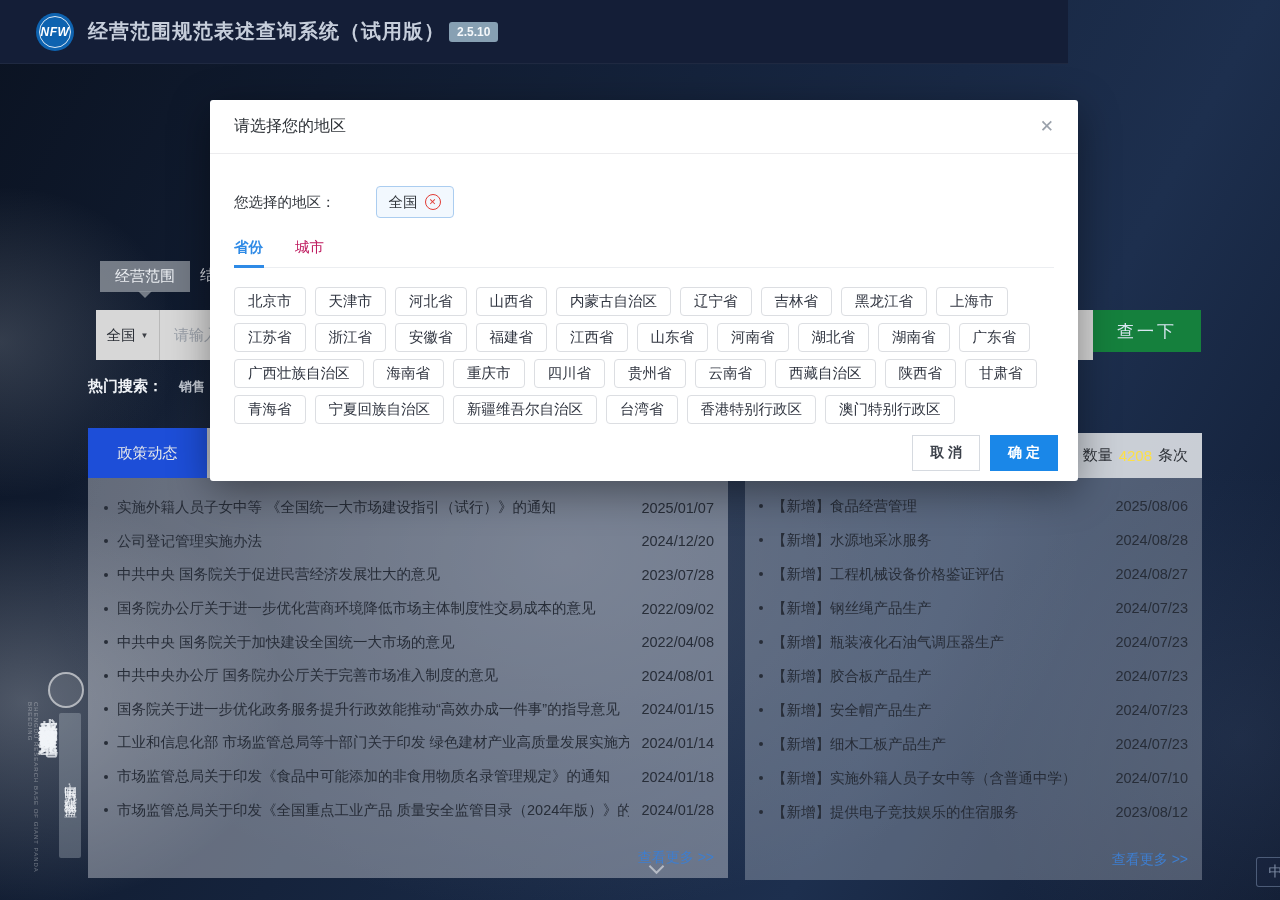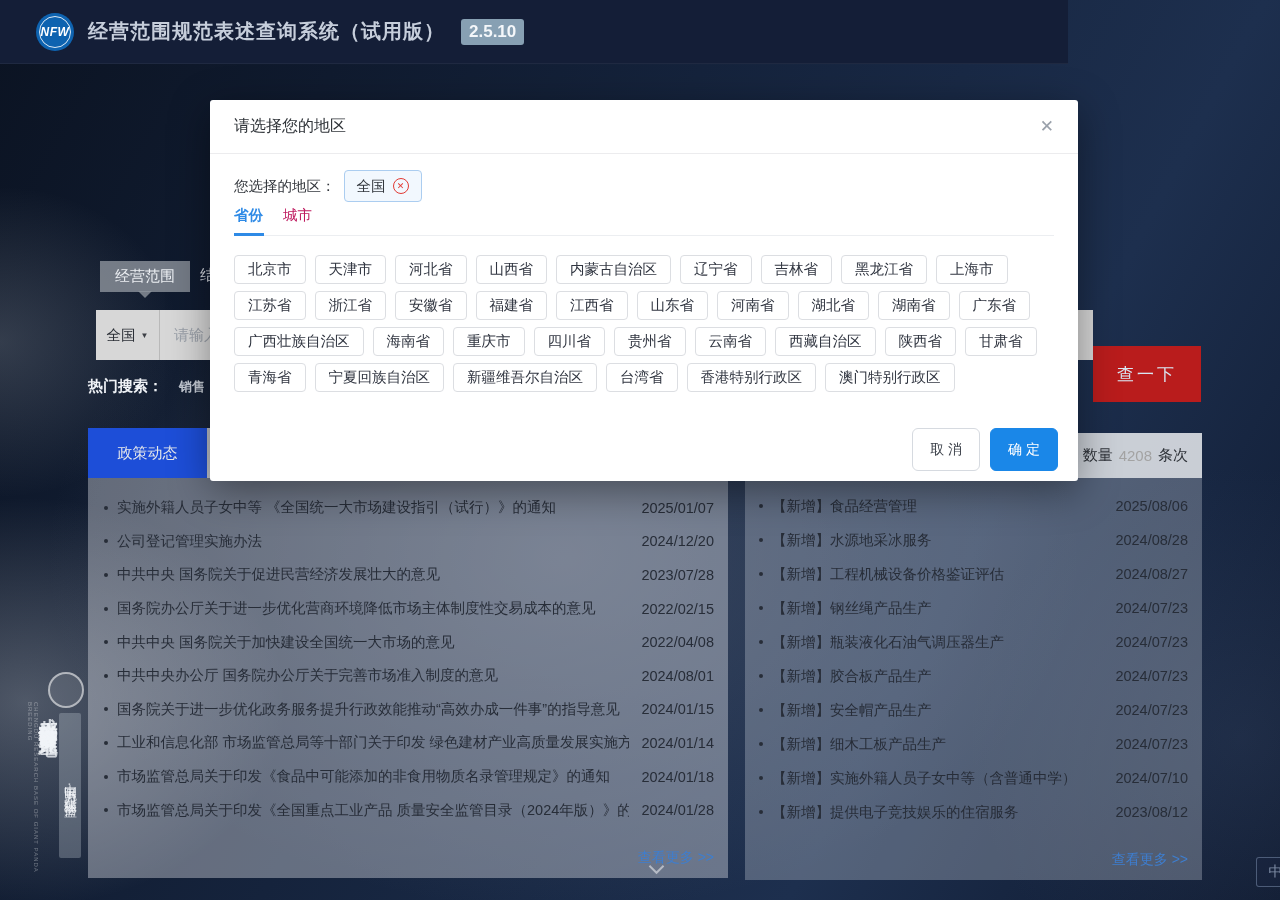--- a/index.html
+++ b/index.html
@@ -17,39 +17,39 @@
 
   
   .navbar{position:absolute;top:0;left:0;width:1068px;height:64px;background:#141e37;
           border-bottom:1px solid rgba(255,255,255,0.05);display:flex;align-items:center;
           padding-left:36px;box-sizing:border-box;z-index:3;}
   .logo{width:38px;height:38px;border-radius:50%;background:#0e63b0;position:relative;flex:none;
         display:flex;align-items:center;justify-content:center;}
   .logo::before{content:"";position:absolute;inset:3px;border:1.5px solid rgba(255,255,255,0.85);border-radius:50%;}
   .logo span{font-style:italic;font-weight:bold;font-size:12px;color:#fff;letter-spacing:0.5px;}
   .app-title{margin-left:14px;font-size:20px;color:#c6cedb;font-weight:600;letter-spacing:1px;}
-  .version{margin-left:16px;background:#87a0b3;color:#f4f7fa;font-size:17px;padding:3px 8px;
+  .version{margin-left:4px;background:#87a0b3;color:#f4f7fa;font-size:12px;padding:3px 8px;
            border-radius:3px;font-weight:600;}
 
   
   .hero-tab{position:absolute;left:100px;top:261px;height:31px;padding:0 15px;z-index:2;
             background:rgba(141,147,156,0.80);color:#eceff3;font-size:15px;
             display:flex;align-items:center;cursor:pointer;justify-content:flex-end;}
   .hero-tab::after{content:"";position:absolute;left:50%;bottom:-13px;margin-left:-7px;
             border:7px solid transparent;border-top-color:rgba(141,147,156,0.80);}
   .hero-tab2{position:absolute;left:200px;top:266px;color:#d3d7de;font-size:15px;z-index:2;cursor:pointer;}
   .searchbar{position:absolute;left:96px;top:310px;width:997px;height:50px;background:#d7d7d7;
              display:flex;z-index:2;}
   .region-dd{width:63px;display:flex;align-items:center;justify-content:center;gap:5px;
              font-size:14.5px;color:#2b2f36;border-right:1px solid #b9b9b9;cursor:pointer;flex:none;}
   .caret{font-size:8px;color:#3c3f45;}
   .search-input{flex:1;display:flex;align-items:center;padding-left:14px;font-size:15px;color:#999fa8;}
-  .search-btn{position:absolute;left:1093px;top:310px;width:108px;height:56px;background:#b91c1c;
+  .search-btn{position:absolute;left:1093px;top:310px;width:108px;height:42px;background:#15803d;
               color:#d9e6f2;font-size:17px;letter-spacing:3px;display:flex;align-items:center;
-              justify-content:center;z-index:2;cursor:pointer;margin-top:36px;}
+              justify-content:center;z-index:2;cursor:pointer;}
   .hotsearch{position:absolute;left:88px;top:377px;display:flex;align-items:baseline;gap:16px;z-index:2;}
   .hs-label{font-size:15px;font-weight:bold;color:#f0f3f7;}
   .hs-terms{display:flex;gap:15px;font-weight:bold;}
   .hs-term{font-size:13px;color:#c6ccd5;cursor:pointer;text-decoration:none;}
 
   
   .wm-logo{position:absolute;left:48px;top:672px;width:32px;height:32px;border-radius:50%;
            border:2px solid rgba(255,255,255,0.55);background:rgba(255,255,255,0.10);z-index:1;}
   .wm-en{position:absolute;left:27px;top:702px;height:180px;writing-mode:vertical-rl;font-size:6px;
          letter-spacing:1px;color:rgba(255,255,255,0.35);z-index:1;overflow:hidden;}
@@ -75,47 +75,47 @@
   .more{position:absolute;right:14px;bottom:11px;color:#3e7ecf;font-size:14px;cursor:pointer;text-decoration:none;}
   .chev{position:absolute;right:66px;bottom:6px;width:9px;height:9px;
         border-right:2px solid rgba(255,255,255,0.5);border-bottom:2px solid rgba(255,255,255,0.5);
         transform:rotate(45deg);}
 
   
   .panel-right{position:absolute;left:745px;top:433px;width:457px;height:447px;
                background:rgba(212,218,228,0.30);z-index:2;box-sizing:border-box;}
   .pr-header{height:45px;background:rgba(236,238,241,0.78);display:flex;align-items:center;
              justify-content:flex-end;padding-right:14px;font-size:15px;color:#2e3238;gap:6px;}
-  .pr-value{color:#a3a3a3;}
+  .pr-value{color:#fde047;}
   .panel-right .list{padding:11px 14px 0 14px;}
   .panel-right .row{height:34px;}
 
   
   .modal{position:absolute;left:210px;top:100px;width:868px;height:381px;background:#fff;
          border-radius:3px;box-shadow:0 10px 40px rgba(0,0,0,0.40);z-index:10;box-sizing:border-box;}
   .m-header{height:53px;border-bottom:1px solid #ececee;display:flex;align-items:center;padding:0 24px;}
   .m-title{font-size:16px;color:#2f3338;}
   .m-close{margin-left:auto;color:#9aa1ab;font-size:17px;cursor:pointer;line-height:1;}
   .m-body{padding:0 24px;}
-  .sel-row{margin-top:16px;display:flex;align-items:center;}
+  .sel-row{margin-top:32px;display:flex;align-items:center;gap:32px;}
   .sel-label{font-size:14.5px;color:#32363c;}
   .sel-chip{margin-left:8px;display:inline-flex;align-items:center;gap:7px;height:30px;padding:0 12px;
             background:#f2f8fe;border:1px solid #abcdf0;border-radius:4px;font-size:14.5px;color:#32363c;cursor:pointer;}
   .chip-x{width:14px;height:14px;border:1.5px solid #e23b35;border-radius:50%;color:#e23b35;
           font-size:9px;font-weight:bold;display:flex;align-items:center;justify-content:center;cursor:pointer;}
-  .m-tabs{margin-top:4px;border-bottom:1px solid #eceef1;display:flex;gap:20px;}
+  .m-tabs{margin-top:20px;border-bottom:1px solid #eceef1;display:flex;gap:32px;}
   .m-tab{font-size:14.5px;padding-bottom:10px;color:#be185d;position:relative;cursor:pointer;}
   .m-tab.active{color:#2e8ae6;font-weight:bold;}
   .m-tab.active::after{content:"";position:absolute;left:0;bottom:-1px;height:3px;width:30px;background:#2e8ae6;}
   .chips{margin-top:19px;display:flex;flex-wrap:wrap;gap:7px 9px;max-width:818px;}
   .chip{height:29px;display:inline-flex;align-items:center;padding:0 13px;border:1px solid #dcdee2;
         border-radius:4px;background:#fff;font-size:14.5px;color:#303540;cursor:pointer;font-family:inherit;}
   .m-footer{position:absolute;right:20px;bottom:10px;display:flex;gap:10px;}
-  .btn{height:43px;padding:0 17px;border-radius:6px;font-size:14px;display:flex;align-items:center;
-       cursor:pointer;font-family:inherit;}
+  .btn{height:36px;padding:0 17px;border-radius:0;font-size:14px;display:flex;align-items:center;
+       cursor:pointer;font-family:inherit;font-weight:bold;}
   .btn-cancel{background:#fff;border:1px solid #d6dae0;color:#3c414a;}
   .btn-confirm{background:#1a87e8;border:1px solid #1a87e8;color:#fff;}
 
   
   .float-btn{position:absolute;left:1256px;top:857px;width:57px;height:30px;border-radius:3px;
              border:1px solid rgba(120,140,170,0.55);color:rgba(155,170,195,0.80);font-size:14px;
              letter-spacing:2px;display:flex;align-items:center;justify-content:center;
              background:rgba(25,38,66,0.35);z-index:4;cursor:pointer;box-sizing:border-box;}
 </style>
 </head>
@@ -178,21 +178,21 @@
 
         <div class="row">
           <span class="dot"></span>
           <span class="rtext">中共中央 国务院关于促进民营经济发展壮大的意见</span>
           <span class="rdate">2023/07/28</span>
         </div>
 
         <div class="row">
           <span class="dot"></span>
           <span class="rtext">国务院办公厅关于进一步优化营商环境降低市场主体制度性交易成本的意见</span>
-          <span class="rdate">2022/02/15</span>
+          <span class="rdate">2022/09/02</span>
         </div>
 
         <div class="row">
           <span class="dot"></span>
           <span class="rtext">中共中央 国务院关于加快建设全国统一大市场的意见</span>
           <span class="rdate">2022/04/08</span>
         </div>
 
         <div class="row">
           <span class="dot"></span>

